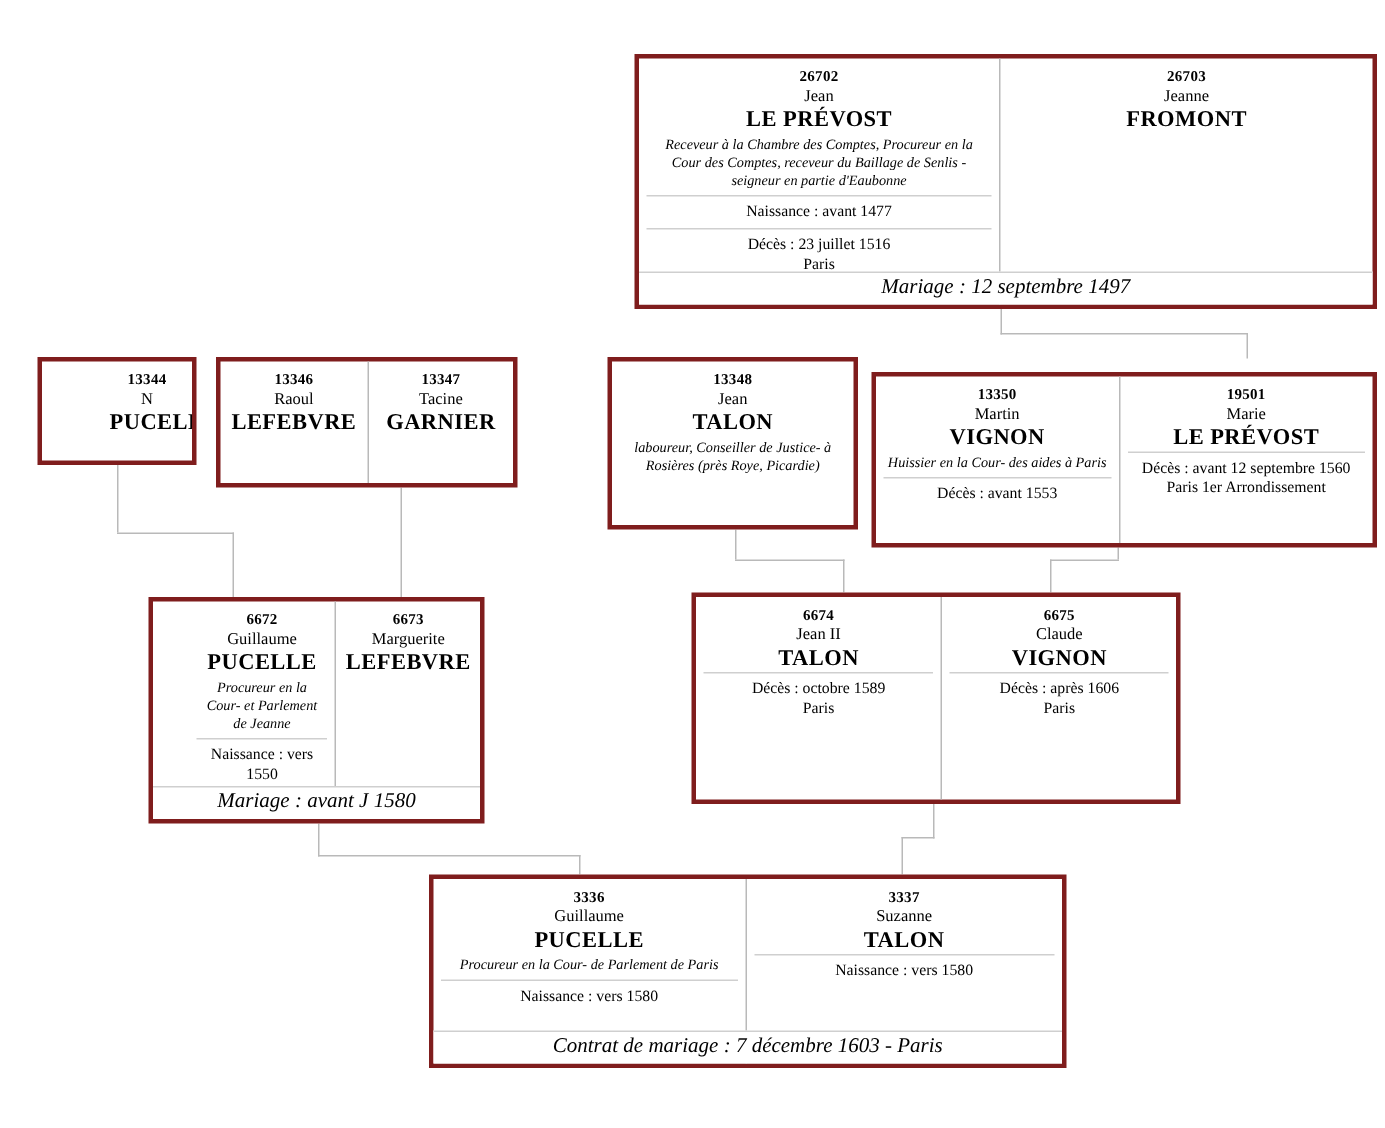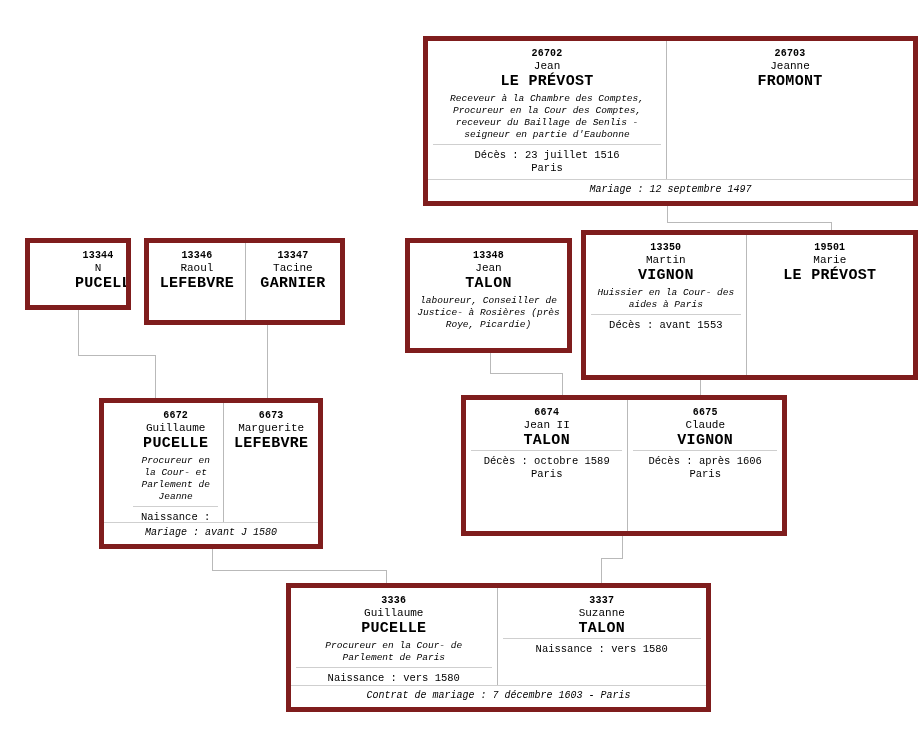--- a/index.html
+++ b/index.html
@@ -14,23 +14,22 @@
     background: #ffffff;
     font-family: "Liberation Serif", "DejaVu Serif", serif;
     color: #000000;
     overflow: hidden;
   }
 
   
   .box {
     position: absolute;
     box-sizing: border-box;
-    border: 5px solid #7f1d1d;
-    background: #ffffff;
-    font-family: Liberation Mono, monospace;
+    border: 3px solid #7f1d1d;
+    background: #ffffff;
   }
   .cols {
     display: flex;
     width: 100%;
     height: 100%;
     box-sizing: border-box;
   }
   .person {
     box-sizing: border-box;
     padding: 6px 5px 3px 5px;
@@ -69,21 +68,21 @@
     padding: 4px 2px 4px 2px;
     border-top: 1px solid #cfcfcf;
   }
   .marriage {
     position: absolute;
     left: 0;
     right: 0;
     bottom: 0;
     border-top: 1px solid #cfcfcf;
     text-align: center;
-    font-size: 10px;
+    font-size: 14px;
     font-style: italic;
     line-height: 14px;
     padding: 3px 0 4px 0;
     background: #ffffff;
   }
   
   .cols.has-marriage > .person {
     padding-bottom: 22px;
   }
 
@@ -126,20 +125,21 @@
   <div class="ln lnh" style="left:601px; top:558px; width:22px;"></div>
   <div class="ln lnv" style="left:601px; top:558px; height:25px;"></div>
 
   <div class="box" style="left:423px; top:36px; width:495px; height:170px;">
     <div class="cols has-marriage">
       <div class="person" style="width:242px;">
         <div class="sosa">26702</div>
         <div class="given">Jean</div>
         <div class="surname">LE PRÉVOST</div>
         <div class="occu">Receveur à la Chambre des Comptes, Procureur en la Cour des Comptes, receveur du Baillage de Senlis - seigneur en partie d'Eaubonne</div>
+        <div class="evt">Naissance : avant 1477</div>
         <div class="evt" style="white-space:pre-line;">Décès : 23 juillet 1516
 Paris</div>
       </div>
       <div class="person" style="width:251px;">
         <div class="sosa">26703</div>
         <div class="given">Jeanne</div>
         <div class="surname">FROMONT</div>
       </div>
     </div>
     <div class="marriage">Mariage : 12 septembre 1497</div>
@@ -175,33 +175,35 @@
     <div class="cols">
       <div class="person" style="width:167px;">
         <div class="sosa">13348</div>
         <div class="given">Jean</div>
         <div class="surname">TALON</div>
         <div class="occu">laboureur, Conseiller de Justice- à Rosières (près Roye, Picardie)</div>
       </div>
     </div>
   </div>
 
-  <div class="box" style="left:581px; top:230px; width:337px; height:150px;">
+  <div class="box" style="left:581px; top:248px; width:337px; height:117px;">
     <div class="cols has-marriage">
       <div class="person" style="width:164px;">
         <div class="sosa">13350</div>
         <div class="given">Martin</div>
         <div class="surname">VIGNON</div>
         <div class="occu">Huissier en la Cour- des aides à Paris</div>
         <div class="evt">Décès : avant 1553</div>
       </div>
       <div class="person" style="width:172px;">
         <div class="sosa">19501</div>
         <div class="given">Marie</div>
         <div class="surname">LE PRÉVOST</div>
+        <div class="evt" style="white-space:pre-line;">Décès : avant 12 septembre 1560
+Paris 1er Arrondissement</div>
       </div>
     </div>
 
   </div>
 
   <div class="box" style="left:99px; top:398px; width:224px; height:151px;padding-left:24px;">
     <div class="cols has-marriage">
       <div class="person" style="width:112px;">
         <div class="sosa">6672</div>
         <div class="given">Guillaume</div>

